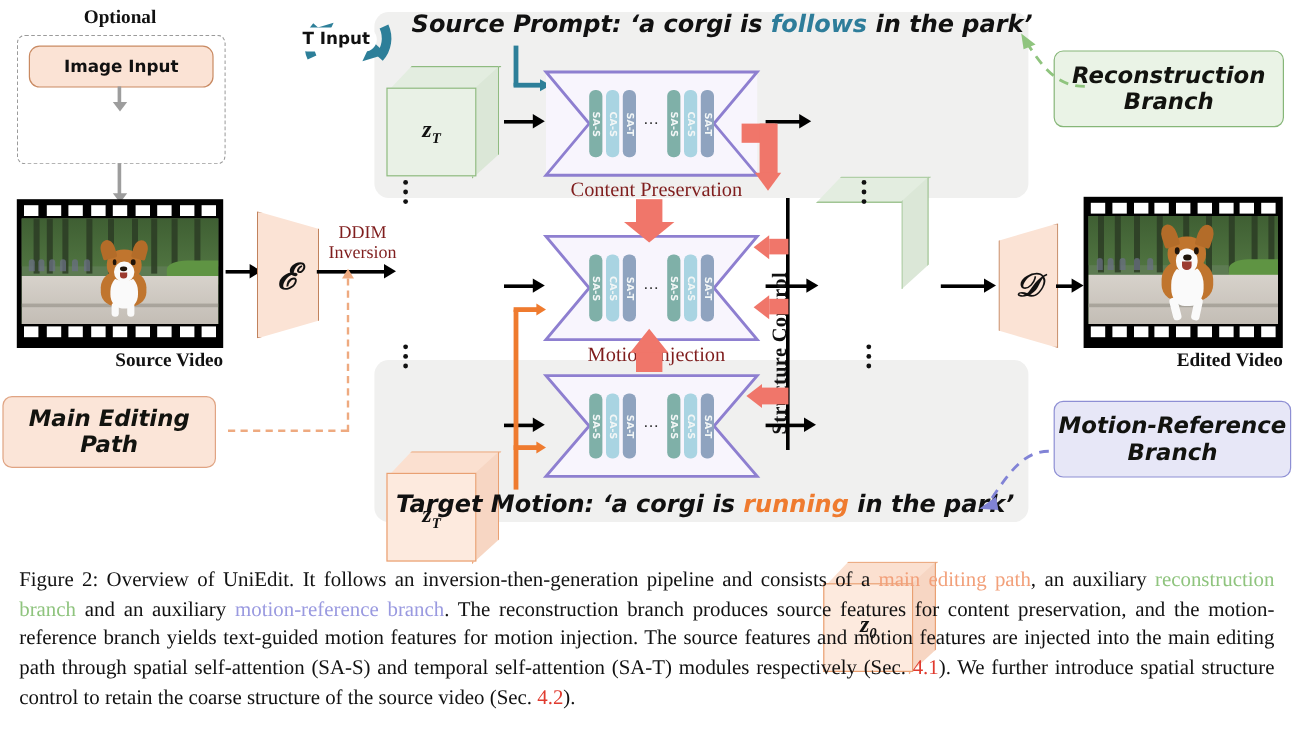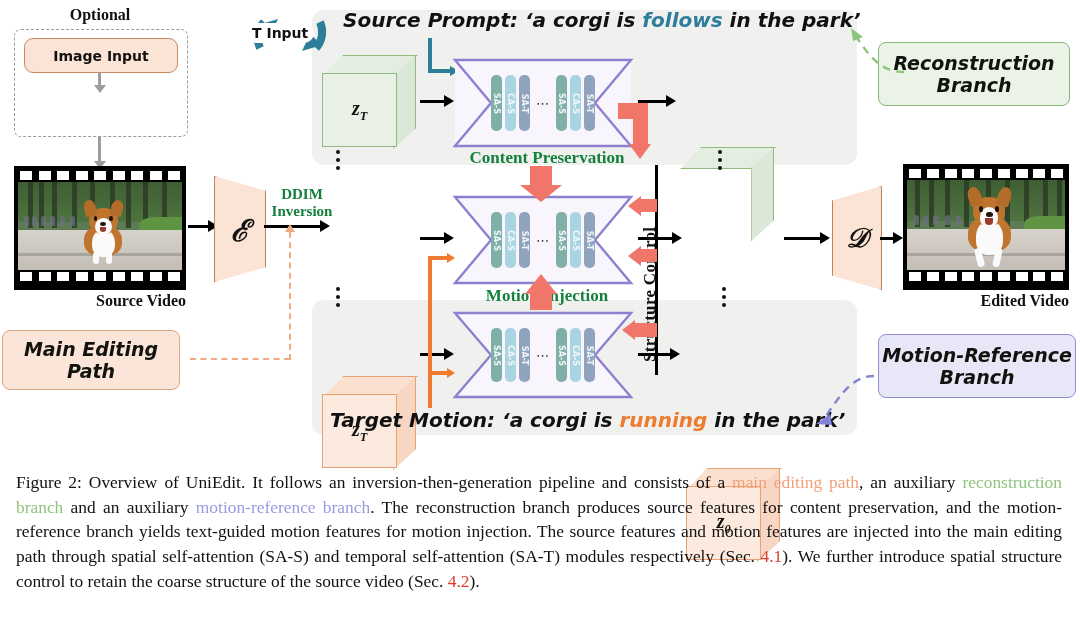--- a/index.html
+++ b/index.html
@@ -123,21 +123,21 @@
   .red-dn{position:absolute;width:0;height:0;border-left:11px solid transparent;
           border-right:11px solid transparent;border-top:15px solid #f0766a;}
   .red-up{position:absolute;width:0;height:0;border-left:16px solid transparent;
           border-right:16px solid transparent;border-bottom:20px solid #f0766a;}
   .red-lf{position:absolute;width:0;height:0;border-top:10px solid transparent;
           border-bottom:10px solid transparent;border-right:13px solid #f0766a;}
 
   .dots{position:absolute;display:flex;flex-direction:column;gap:4px;align-items:center;}
   .dots i{width:4px;height:4px;background:#111;border-radius:50%;}
 
-  .lbl{position:absolute;font-family:"Liberation Serif",serif;font-weight:700;color:#15803d;}
+  .lbl{position:absolute;font-family:"Liberation Serif",serif;font-weight:400;color:#7f1d1d;}
   .prompt{position:absolute;font-family:"DejaVu Sans",sans-serif;font-style:italic;
           font-weight:700;color:#111;white-space:nowrap;}
   .hl-blue{color:#2e7d9a;}
   .hl-orange{color:#ef7b2f;}
 
   .tsteps{position:absolute;}
   .ts-pill{position:absolute;left:12px;top:17px;background:#fff;border-radius:14px;
            padding:2px 6px;font-family:"DejaVu Sans",sans-serif;font-weight:700;
            font-size:14px;color:#111;}
 

